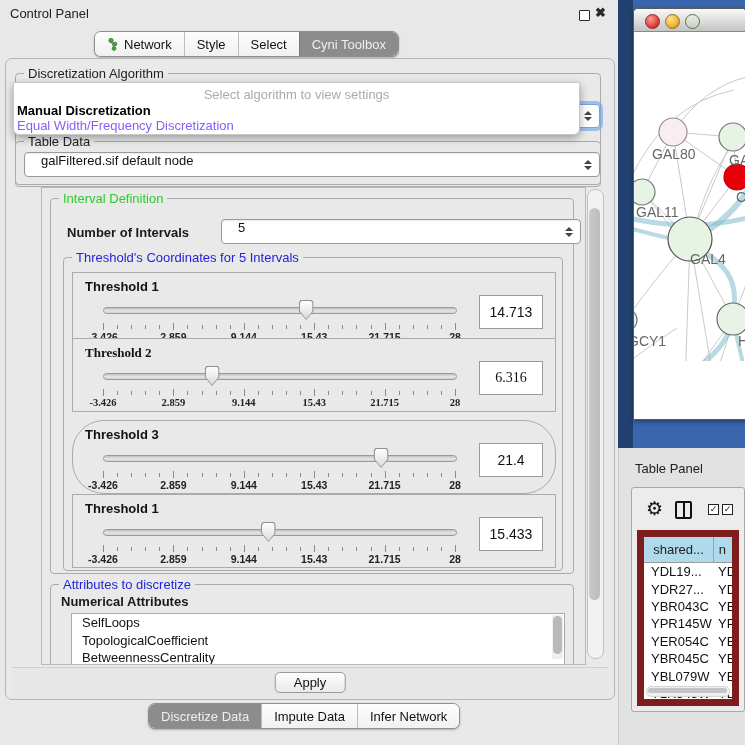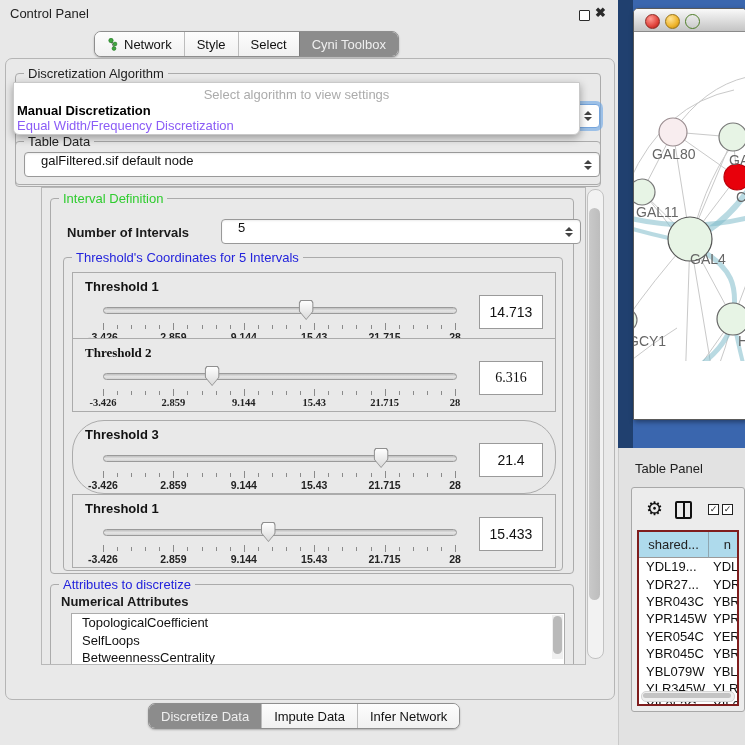--- a/index.html
+++ b/index.html
@@ -74,21 +74,21 @@
   
   #tablezone{position:absolute;left:618px;top:448px;width:127px;height:297px;background:#E2E2E2;border-left:1px solid #C9C9C9;}
   #tp-title{position:absolute;left:16px;top:13px;font-size:13px;color:#222;}
   #tp-box{position:absolute;left:12px;top:39px;width:112px;height:223px;background:#ECECEC;border:1px solid #A8A8A8;border-radius:3px;}
   #tp-toolbar{position:absolute;left:0;top:0;right:0;height:42px;}
   .gear{position:absolute;left:14px;top:9px;font-size:19px;color:#111;}
   .colicon{position:absolute;left:43px;top:13px;width:13px;height:14px;border:2px solid #111;border-radius:2px;}
   .colicon i{position:absolute;left:5.5px;top:0;width:2px;height:100%;background:#111;}
   .cbicon{position:absolute;top:16px;width:9px;height:9px;border:1.5px solid #222;font-size:9px;line-height:9px;text-align:center;color:#222;background:#fff;}
   
-  #tp-table{position:absolute;left:5px;top:42px;right:5px;bottom:5px;background:#fff;border:2px solid #7f1d1d;overflow:hidden;}
+  #tp-table{position:absolute;left:5px;top:42px;right:5px;bottom:5px;background:#fff;border:7px solid #7f1d1d;overflow:hidden;}
   .th-row{position:absolute;left:0;top:0;right:0;height:26px;display:flex;}
   .th-cell{box-sizing:border-box;border-right:1px solid #8FA6B0;border-bottom:1px solid #9a9a9a;display:flex;align-items:center;justify-content:center;font-size:13px;color:#222;}
   .th-c1{width:70px;background:#AEDAEC;}
   .th-c2{flex:1;background:#AEDAEC;justify-content:flex-end;padding-right:6px;border-right:none;}
   #tp-rows{position:absolute;left:0;top:26px;right:0;bottom:0;}
   .t-row{display:flex;height:17.4px;align-items:center;font-size:13px;color:#111;}
   .t-c1{width:70px;padding-left:7px;box-sizing:border-box;white-space:nowrap;overflow:hidden;}
   .t-c2{flex:1;padding-left:4px;white-space:nowrap;overflow:hidden;}
   #hscroll{position:absolute;left:2px;right:2px;bottom:2px;height:9px;border-radius:5px;background:#EFEFEF;border:1px solid #D5D5D5;}
   #hthumb{position:absolute;left:1px;top:1px;width:96%;height:5px;border-radius:4px;background:#C4C4C4;}
@@ -355,35 +355,38 @@
                 </div>
               </div>
           </div>
         </div>
 
         <div class="groupbox" style="left:8px;top:396px;width:522px;height:110px;">
           <span class="grouplabel lbl-blue">Attributes to discretize</span>
           <div style="position:absolute;left:10px;top:9px;font-weight:bold;">Numerical Attributes</div>
           <div id="attrlist" style="left:20px;top:28px;width:492px;height:50px;">
             <div id="attritems">
+                <div class="attr-item">SelfLoops</div>
                 <div class="attr-item">TopologicalCoefficient</div>
-                <div class="attr-item">SelfLoops</div>
                 <div class="attr-item">BetweennessCentrality</div>
               </div>
             <div id="attrscroll">
                 <div id="attrthumb"></div>
               </div>
           </div>
         </div>
       </div>
 
       <div class="vscroll" style="left:581px;top:130px;height:468px;">
         <div class="vthumb" style="top:18px;height:392px;"></div>
       </div>
 
+      <div id="applyrow">
+        <button id="applybtn">Apply</button>
+      </div>
     </div>
 
     <div class="tabbar" id="bottabs">
       <div class="seg sel">
           <span>Discretize Data</span>
         </div>
       <div class="seg">
           <span>Impute Data</span>
         </div>
       <div class="seg">

